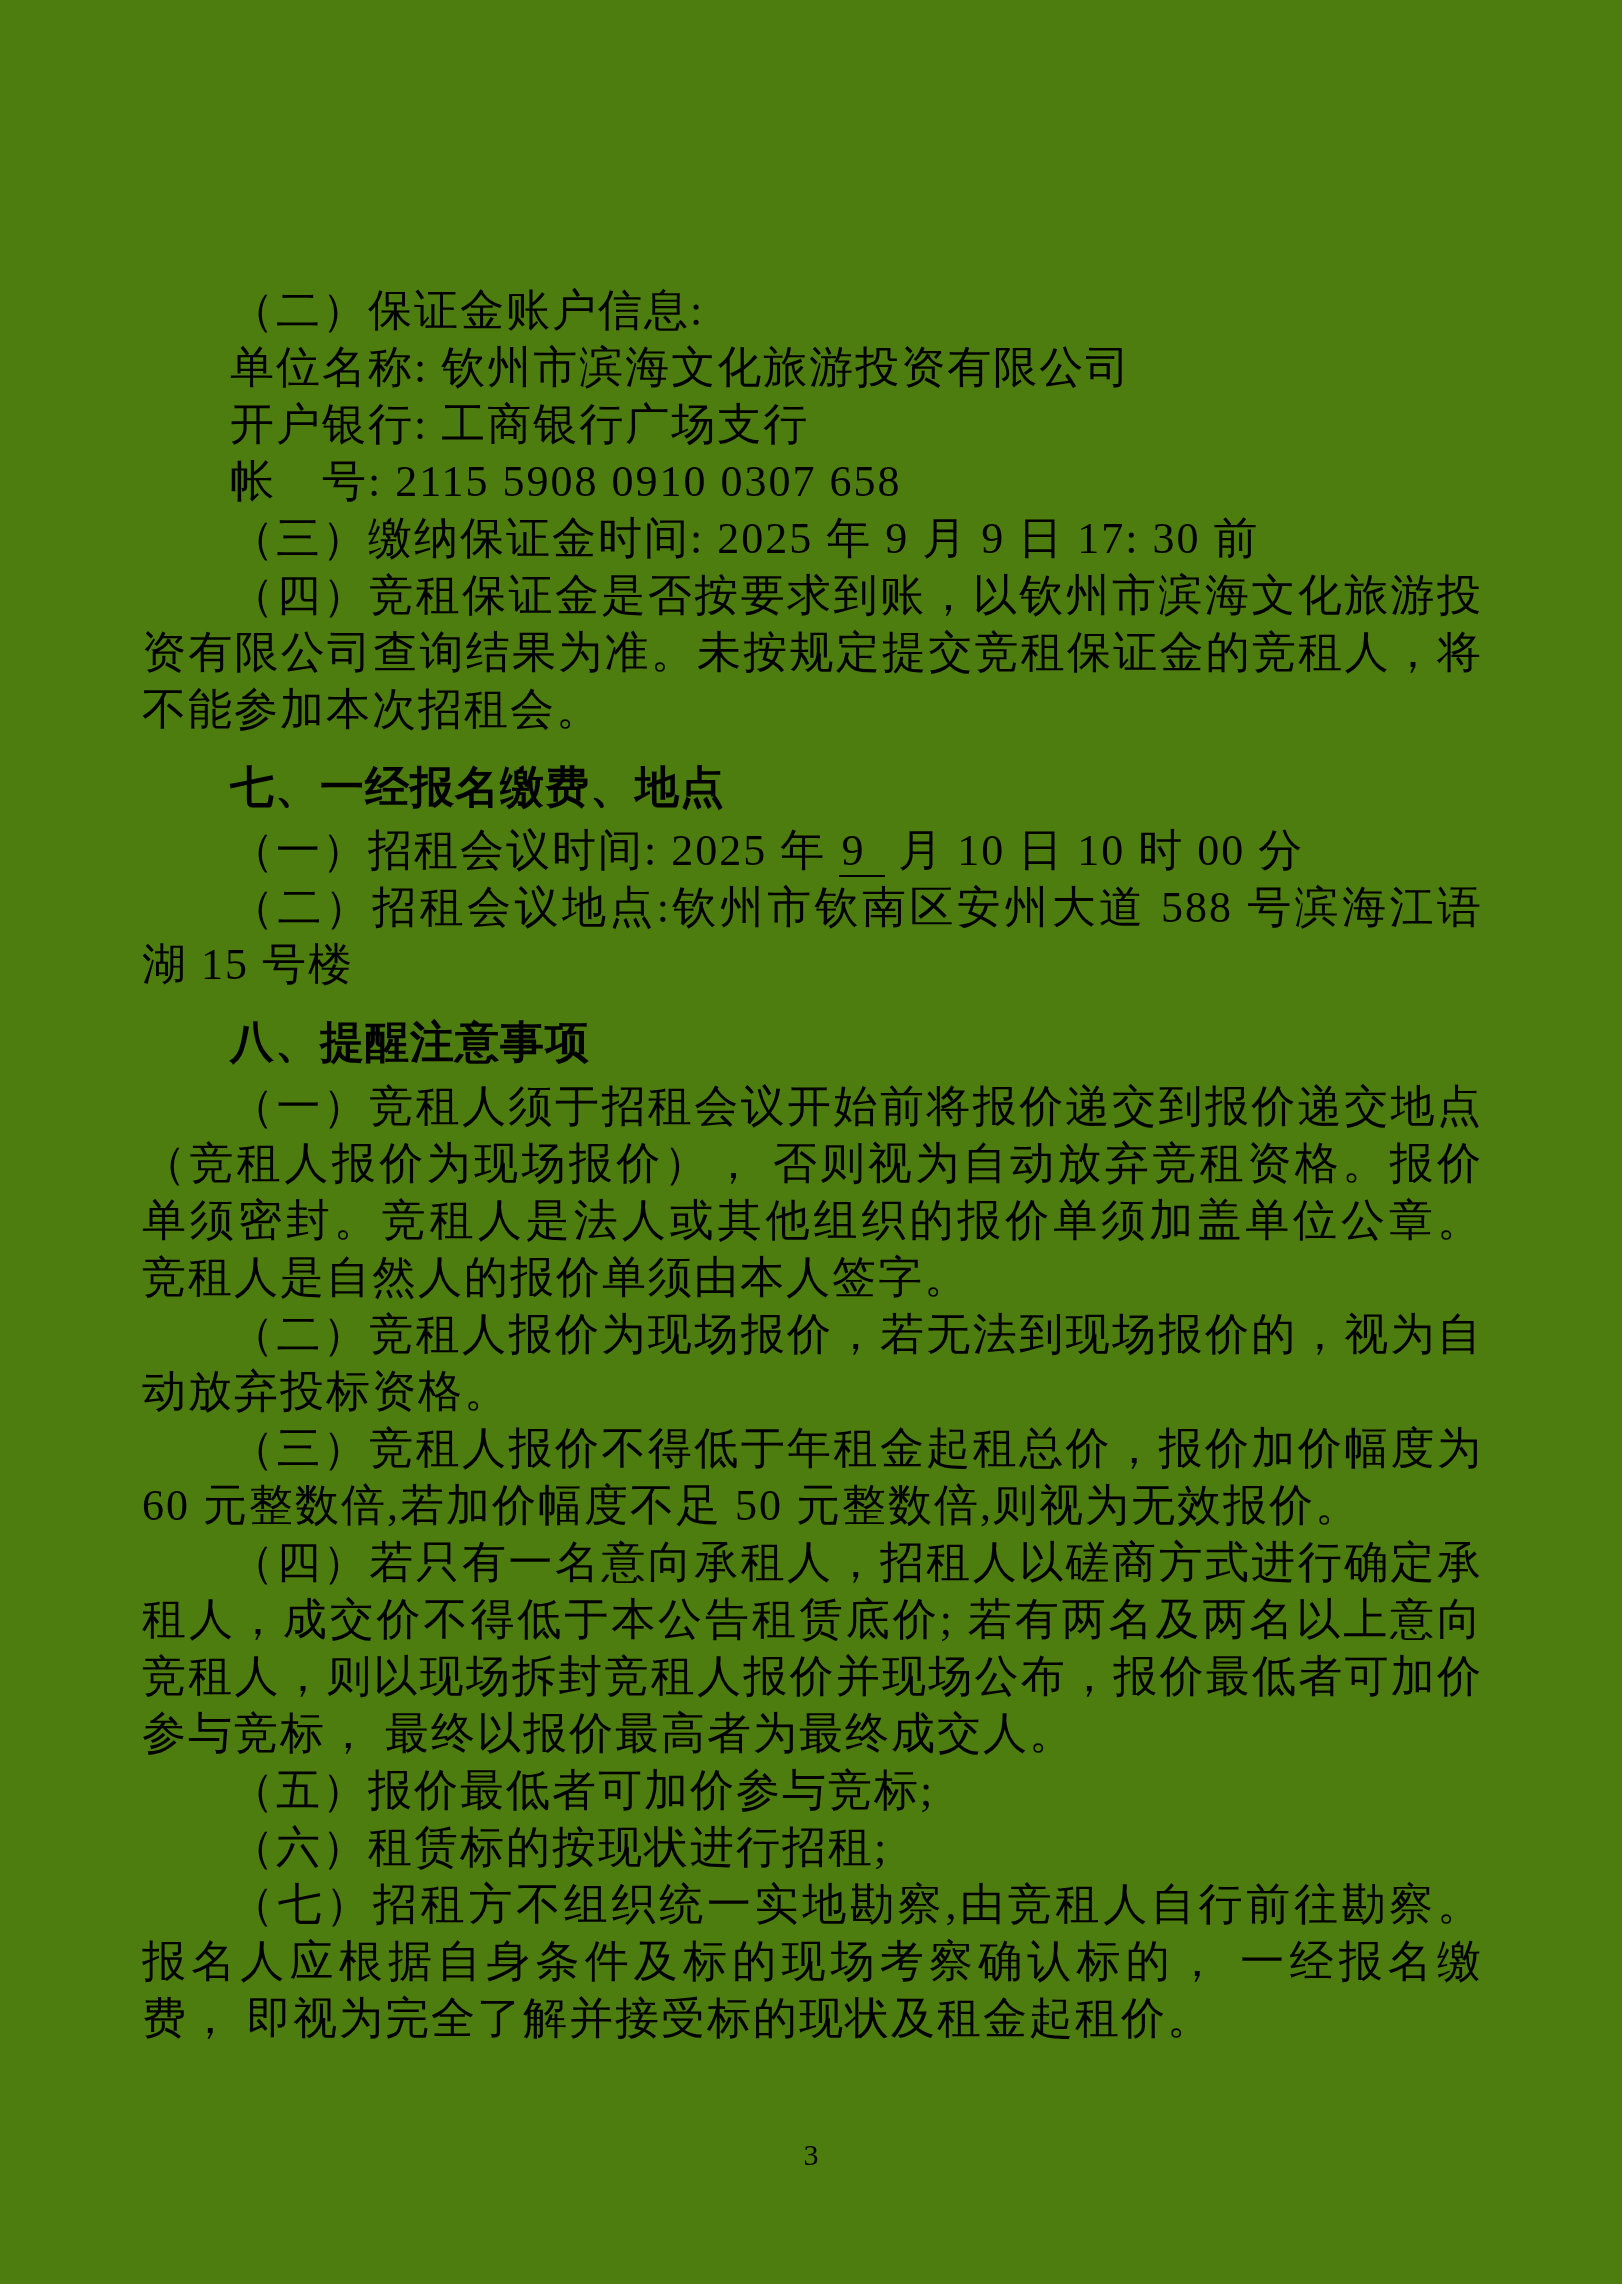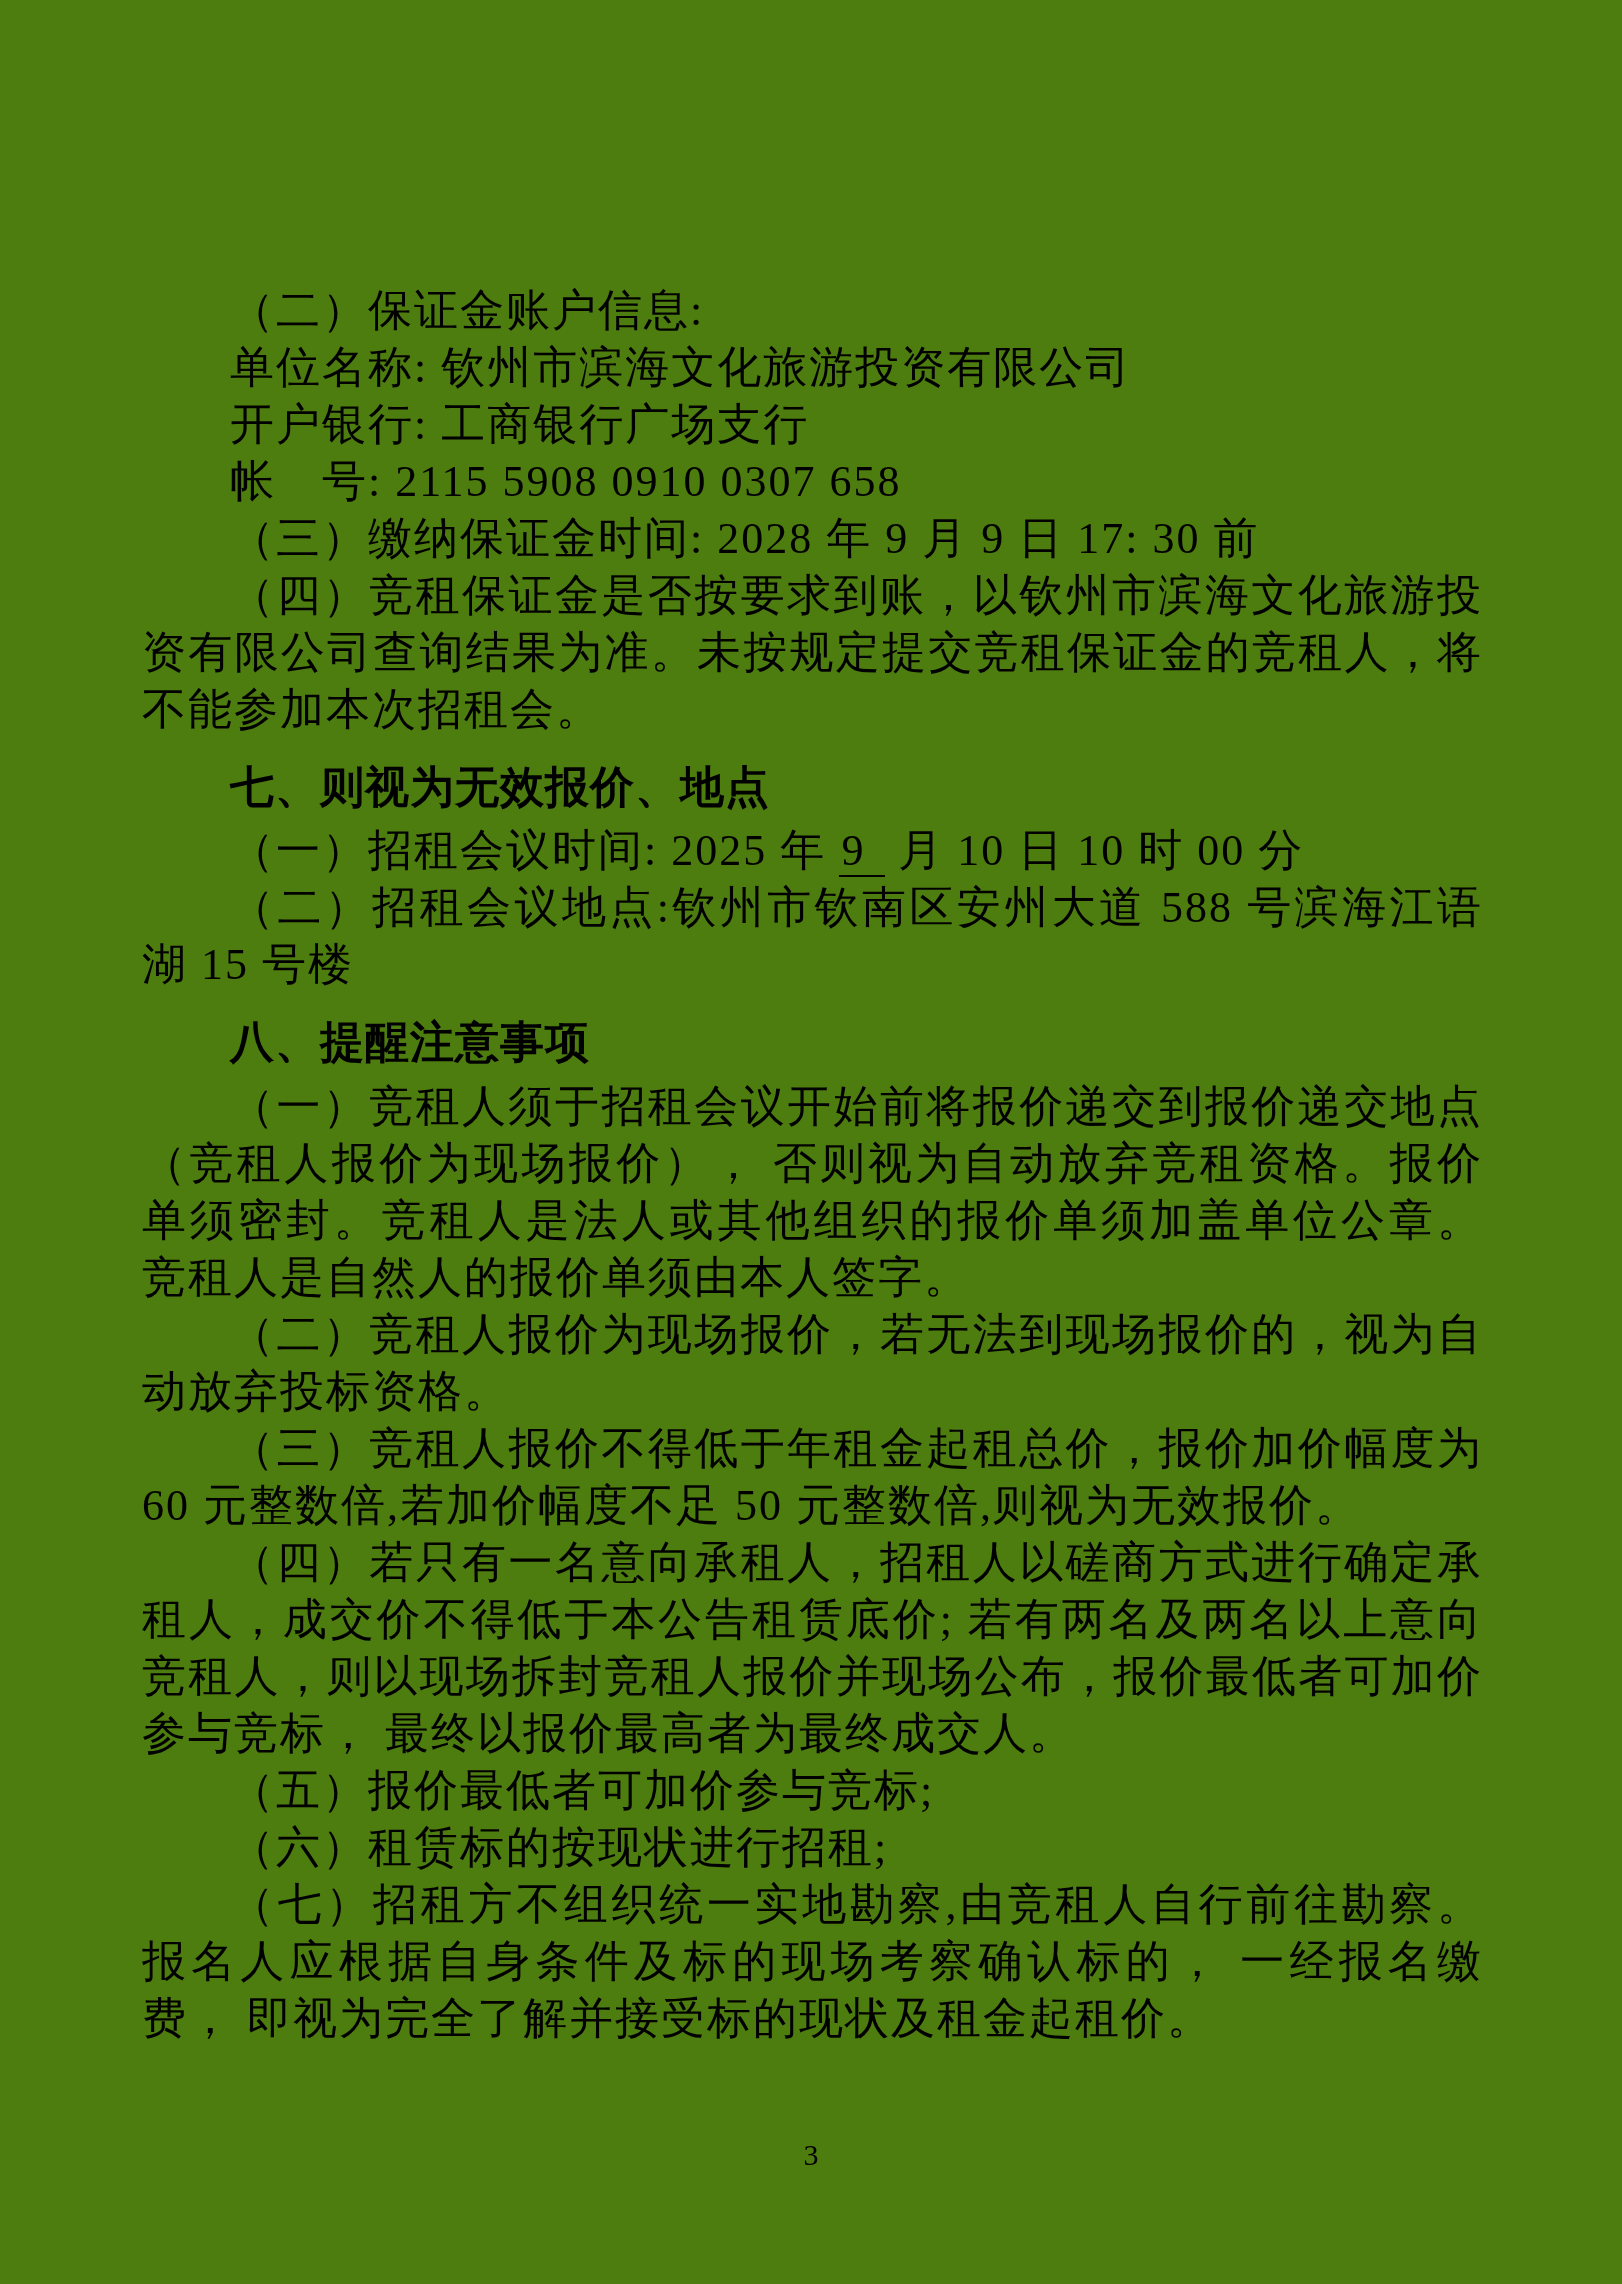--- a/index.html
+++ b/index.html
@@ -58,24 +58,24 @@
 </head>
 <body>
 
 <div class="page">
   <div class="doc-body">
 
     <p class="para">（二）保证金账户信息:</p>
     <p class="para">单位名称: 钦州市滨海文化旅游投资有限公司</p>
     <p class="para">开户银行: 工商银行广场支行</p>
     <p class="para">帐　号: 2115 5908 0910 0307 658</p>
-    <p class="para">（三）缴纳保证金时间: 2028 年 9 月 9 日 17: 30 前</p>
+    <p class="para">（三）缴纳保证金时间: 2025 年 9 月 9 日 17: 30 前</p>
     <p class="para">（四）竞租保证金是否按要求到账，以钦州市滨海文化旅游投资有限公司查询结果为准。未按规定提交竞租保证金的竞租人，将不能参加本次招租会。</p>
 
-    <p class="heading">七、则视为无效报价、地点</p>
+    <p class="heading">七、一经报名缴费、地点</p>
 
     <p class="para"><span>（一）招租会议时间: 2025 年 </span><span class="underline-num">9</span><span> 月 10 日 10 时 00 分</span></p>
     <p class="para">（二）招租会议地点:钦州市钦南区安州大道 588 号滨海江语湖 15 号楼</p>
 
     <p class="heading">八、提醒注意事项</p>
 
     <p class="para">（一）竞租人须于招租会议开始前将报价递交到报价递交地点（竞租人报价为现场报价）， 否则视为自动放弃竞租资格。报价单须密封。竞租人是法人或其他组织的报价单须加盖单位公章。 竞租人是自然人的报价单须由本人签字。</p>
     <p class="para">（二）竞租人报价为现场报价，若无法到现场报价的，视为自动放弃投标资格。</p>
     <p class="para">（三）竞租人报价不得低于年租金起租总价，报价加价幅度为 60 元整数倍,若加价幅度不足 50 元整数倍,则视为无效报价。</p>
     <p class="para">（四）若只有一名意向承租人，招租人以磋商方式进行确定承租人，成交价不得低于本公告租赁底价; 若有两名及两名以上意向竞租人，则以现场拆封竞租人报价并现场公布，报价最低者可加价参与竞标， 最终以报价最高者为最终成交人。</p>

